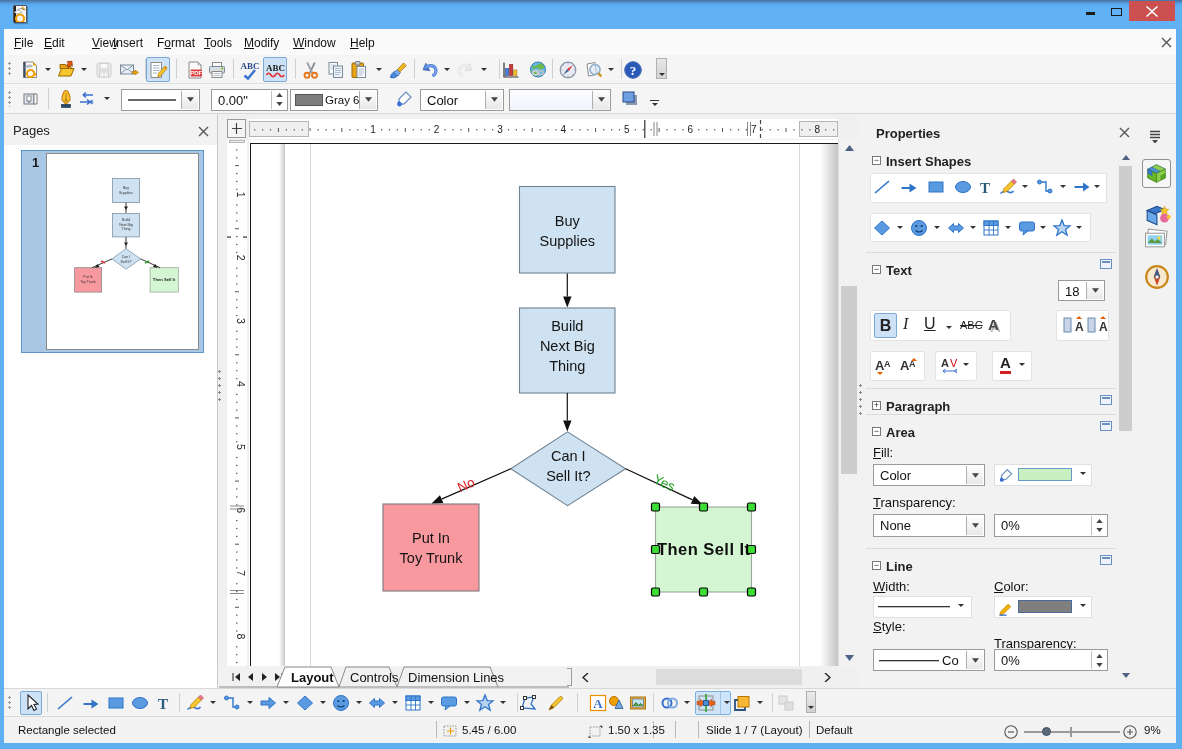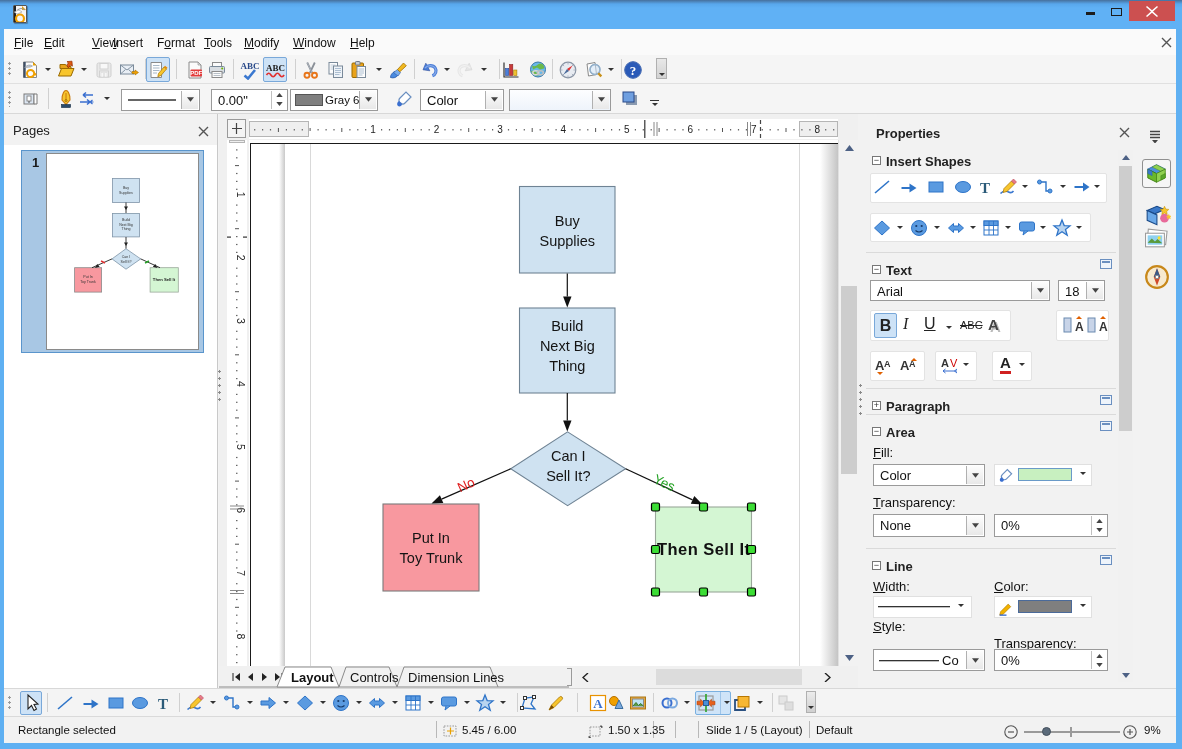--- a/index.html
+++ b/index.html
@@ -745,28 +745,20 @@
     <div class="ibox" style="left:190px;top:104px;width:20px;height:20px">
       <svg width="20" height="20" viewBox="0 0 20 20">
         <path d="M10 2 L12.2 7.6 L18 7.9 L13.5 11.5 L15.2 17.2 L10 13.8 L4.8 17.2 L6.5 11.5 L2 7.9 L7.8 7.6 Z" fill="#b8d4f0" stroke="#2e74c8" stroke-width="1.3"></path>
       </svg>
     </div>
     <div class="ddarr" style="left:214px;top:112px"></div>
     <div class="abs" style="left:4px;top:138px;width:250px;height:1px;background:#dadada"></div>
     <div class="pmbox" style="left:10px;top:151px">−</div>
     <div class="shead" style="left:24px;top:149px">Text</div>
     <div class="launch" style="left:238px;top:145px"></div>
-    <div class="combo" style="left:8px;top:166px;width:180px;height:21px">
-      <div style="position:absolute;left:6px;top:2.5px">Arial</div>
-      <div class="dd">
-        <svg class="chev" viewBox="0 0 8 5">
-          <path d="M0 0 L4 5 L8 0" fill="#444"></path>
-        </svg>
-      </div>
-    </div>
     <div class="combo" style="left:196px;top:166px;width:47px;height:21px">
       <div style="position:absolute;left:6px;top:2.5px">18</div>
       <div class="dd">
         <svg class="chev" viewBox="0 0 8 5">
           <path d="M0 0 L4 5 L8 0" fill="#444"></path>
         </svg>
       </div>
     </div>
     <div class="abs" style="left:8px;top:196px;width:141px;height:31px;background:#fff;border:1px solid #e3e3e3;border-radius:2px"></div>
     <div class="abs hl" style="left:12px;top:199px;width:23px;height:25px;display:flex;align-items:center;justify-content:center;font-size:16px;font-weight:bold;color:#222">B</div>
@@ -1131,21 +1123,21 @@
     <svg class="abs" style="left:439px;top:8px" width="15" height="13">
       <rect x="1" y="1" width="12" height="10" fill="none" stroke="#999" stroke-dasharray="1.6 1.2"></rect>
       <path d="M4 6 h7 M7.5 2.5 v7" stroke="#e8a000" stroke-width="1.2"></path>
     </svg>
     <div class="abs" style="left:458px;top:7px;font-size:11.5px;color:#111">5.45 / 6.00</div>
     <svg class="abs" style="left:584px;top:8px" width="15" height="13">
       <rect x="2" y="2" width="10" height="9" fill="none" stroke="#999" stroke-dasharray="1.6 1.2"></rect>
       <path d="M1 11 v2 h2 M12 1 h2 v2" stroke="#666"></path>
     </svg>
     <div class="abs" style="left:604px;top:7px;font-size:11.5px;color:#111">1.50 x 1.35</div>
-    <div class="abs" style="left:702px;top:7px;font-size:11.5px;color:#111">Slide 1 / 5 (Layout)</div>
+    <div class="abs" style="left:702px;top:7px;font-size:11.5px;color:#111">Slide 1 / 7 (Layout)</div>
     <div class="abs" style="left:812px;top:7px;font-size:11.5px;color:#111">Default</div>
     <svg class="abs" style="left:1000px;top:8px" width="15" height="14">
       <circle cx="7" cy="7" r="6.2" fill="none" stroke="#555" stroke-width="1.1"></circle>
       <path d="M4 7 h6" stroke="#555" stroke-width="1.2"></path>
     </svg>
     <div class="abs" style="left:1020px;top:14px;width:96px;height:1.5px;background:#9a9a9a"></div>
     <div class="abs" style="left:1066px;top:10px;width:1.5px;height:10px;background:#9a9a9a"></div>
     <div class="abs" style="left:1038px;top:10px;width:9px;height:9px;border-radius:50%;background:#5a6a7a;border:1px solid #44505c"></div>
     <svg class="abs" style="left:1119px;top:8px" width="15" height="14">
       <circle cx="7" cy="7" r="6.2" fill="none" stroke="#555" stroke-width="1.1"></circle>

